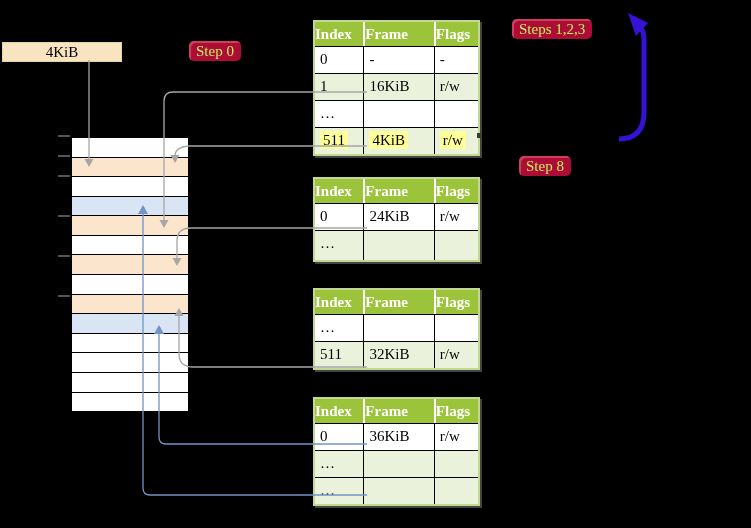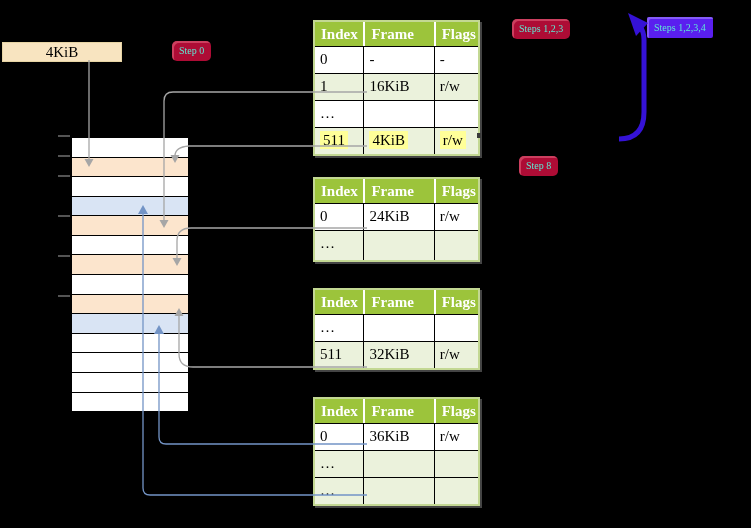--- a/index.html
+++ b/index.html
@@ -3,25 +3,25 @@
 <meta charset="utf-8">
 <style>
   html,body{margin:0;padding:0;background:#000;}
   #canvas{
     position:relative;width:751px;height:528px;background:#000;overflow:hidden;
     font-family:"Liberation Serif","DejaVu Serif",serif;
   }
   
   .chip{
     position:absolute;height:20px;line-height:20px;padding:0 7px;
-    color:#5eead4;font-size:10px;white-space:nowrap;
+    color:#bef264;font-size:15px;white-space:nowrap;
   }
   .chip.red{background:#AD0C35;border-radius:5px;box-shadow:inset 2px 2px 0 rgba(230,105,130,.55);}
   .chip.violet{background:#5A1FEF;border-radius:2px;box-shadow:inset 2px 2px 0 rgba(170,140,255,.55);}
-  #chip-step0{left:172px;top:41px;}
+  #chip-step0{left:189px;top:41px;}
   #chip-steps123{left:512px;top:19px;}
   #chip-steps1234{left:647px;top:17px;height:21px;line-height:21px;}
   #chip-step4{left:519px;top:156px;}
   
   #psize-box{
     position:absolute;left:2px;top:42px;width:118px;height:18px;
     background:#F8E4C0;border:1px solid #E7D4A4;
     color:#000;font-size:15px;line-height:18px;text-align:center;
   }
   
@@ -37,21 +37,21 @@
   .mrow.blue{background:#D9E4F4;}
   
   .ptable{
     position:absolute;left:313px;width:167px;box-sizing:border-box;
     border:2px solid #C3D893;background:#fff;
     box-shadow:2px 2px 0 rgba(150,150,150,.45);
   }
   .hrow{display:flex;background:#9CC43B;height:24px;}
   .hcell{
     box-sizing:border-box;color:#fff;font-weight:bold;font-size:15px;
-    line-height:24px;padding-left:6px;
+    line-height:24px;
   }
   .hcell + .hcell{border-left:2px solid #fff;}
   .brow{display:flex;height:26px;border-top:1px solid #000;background:#fff;}
   .brow.shaded{background:#EBF2DC;}
   .bcell{
     box-sizing:border-box;font-size:15px;line-height:25px;color:#000;
     padding-left:5px;overflow:hidden;white-space:nowrap;
   }
   .bcell + .bcell{border-left:1px solid #000;}
   .c1{width:55px;} .c2{width:80px;} .c3{width:50px;}
@@ -63,21 +63,20 @@
 </style>
 </head>
 <body>
 
 <div id="canvas">
 
   <div id="psize-box">4KiB</div>
 
   <div class="chip red" id="chip-step0">Step 0</div>
   <div class="chip red" id="chip-steps123">Steps 1,2,3</div>
-  <div class="chip violet" id="chip-steps1234">Steps 1,2,3,4</div>
   <div class="chip red" id="chip-step4">Step 8</div>
 
   <div id="memcol">
     <div class="mrow white"></div>
     <div class="mrow peach"></div>
     <div class="mrow white"></div>
     <div class="mrow blue"></div>
     <div class="mrow peach"></div>
     <div class="mrow white"></div>
     <div class="mrow peach"></div>

